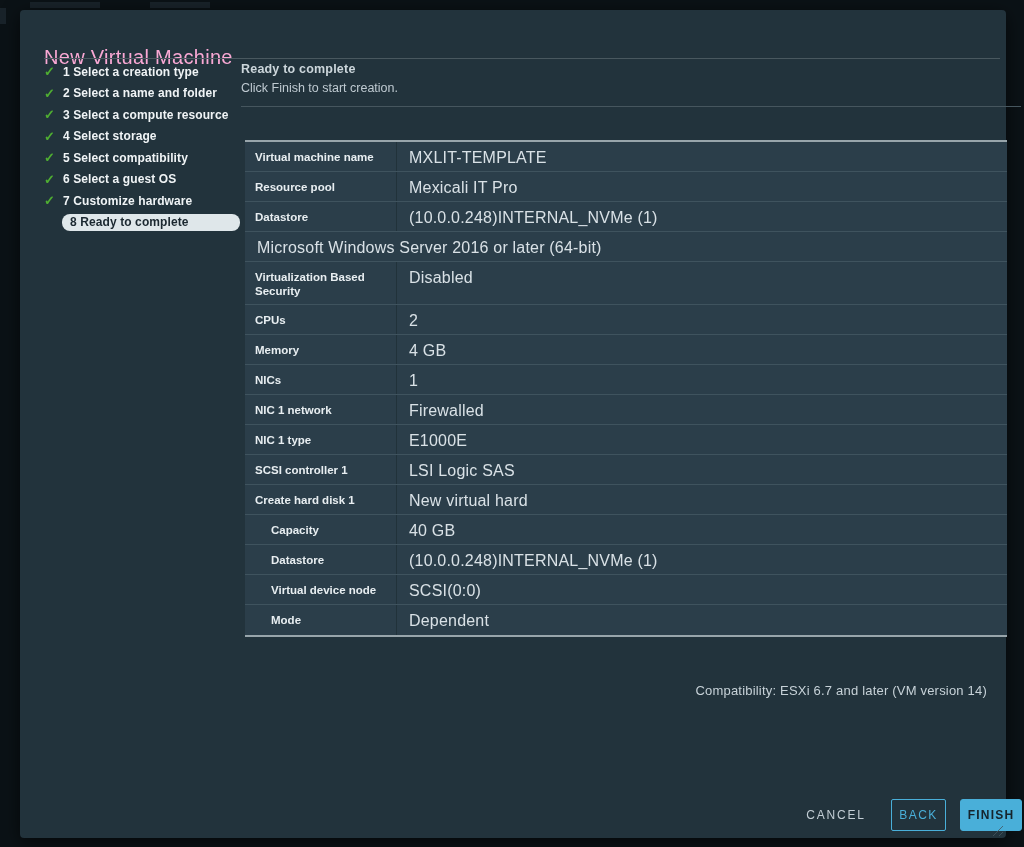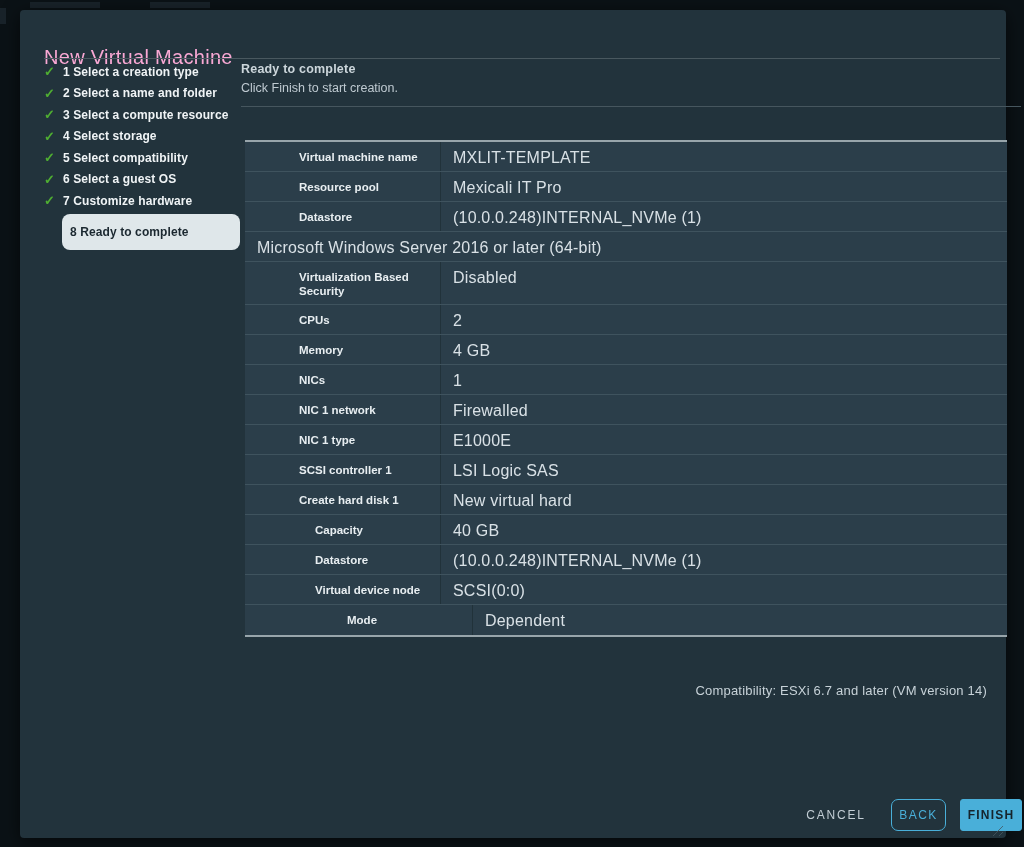--- a/index.html
+++ b/index.html
@@ -35,46 +35,45 @@
   .step {
     display:flex; align-items:center; height:21.5px;
     font-size:12px; font-weight:700; color:#f0f4f6; cursor:default;
     letter-spacing:.1px;
   }
   .step .check {
     width:16px; margin-right:3px; color:#4fae32;
     font-size:13px; font-weight:900; text-align:left;
   }
   .step.active {
-    margin-left:18px; height:36px; margin-top:2px;
+    margin-left:18px; height:17px; margin-top:2px;
     background:#dfe7ea; color:#1b2830; border-radius:8px;
     padding:0 8px;
   }
 
   
   .content { position:absolute; left:221px; top:52px; width:780px; }
   .content-head-title { font-size:12.5px; font-weight:700; color:#ccd6db; letter-spacing:.2px; }
   .content-head-sub   { font-size:12.5px; color:#bfcad1; margin-top:5px; }
   .content-divider    { height:1px; background:#46565e; margin-top:11px; }
 
   .summary-table {
     margin-top:33px; margin-left:4px; width:762px;
     border-top:2px solid #98a5ab; border-bottom:2px solid #98a5ab;
   }
   .t-row {
     display:flex; min-height:30px; background:#2b3e4a;
     border-bottom:1px solid #3f535e;
   }
-  .t-row:last-child { border-bottom:none;padding-left:32px; }
+  .t-row:last-child { border-bottom:none; }
   .t-row.tall { min-height:43px; }
   .cell-label {
     width:152px; flex:0 0 152px; padding:8px 8px 4px 10px;
     font-size:11.5px; font-weight:700; color:#e8eef1; line-height:1.25;
     border-right:1px solid #21323a;
-    margin-left:44px;
   }
   .t-row.indent .cell-label { padding-left:26px; }
   .cell-value {
     flex:1; padding:7px 10px 4px 12px;
     font-size:16px; color:#d9e1e6; letter-spacing:.2px;
   }
 
   .compat-note {
     position:absolute; right:19px; top:673px;
     font-size:13px; color:#c7d2d8; letter-spacing:.2px;
@@ -82,21 +81,21 @@
 
   
   .btn { font-family:"Liberation Sans", sans-serif; cursor:pointer; font-size:12px; }
   .btn-cancel {
     position:absolute; left:770px; top:789px; width:92px; height:32px;
     background:none; border:none; color:#c3ced5;
     letter-spacing:1.8px; font-weight:400;
   }
   .btn-back {
     position:absolute; left:871px; top:789px; width:55px; height:32px;
-    background:transparent; border:1px solid #49afd9; border-radius:7px;
+    background:transparent; border:1px solid #49afd9; border-radius:2px;
     color:#49afd9; letter-spacing:1.4px; font-weight:400;
   }
   .btn-finish {
     position:absolute; left:940px; top:789px; width:62px; height:32px;
     background:#49afd9; border:1px solid #49afd9; border-radius:3px;
     color:#16242c; letter-spacing:1.2px; font-weight:700;
   }
   .resize-handle {
     position:absolute; right:3px; bottom:2px; width:13px; height:13px;
     background:repeating-linear-gradient(135deg,

